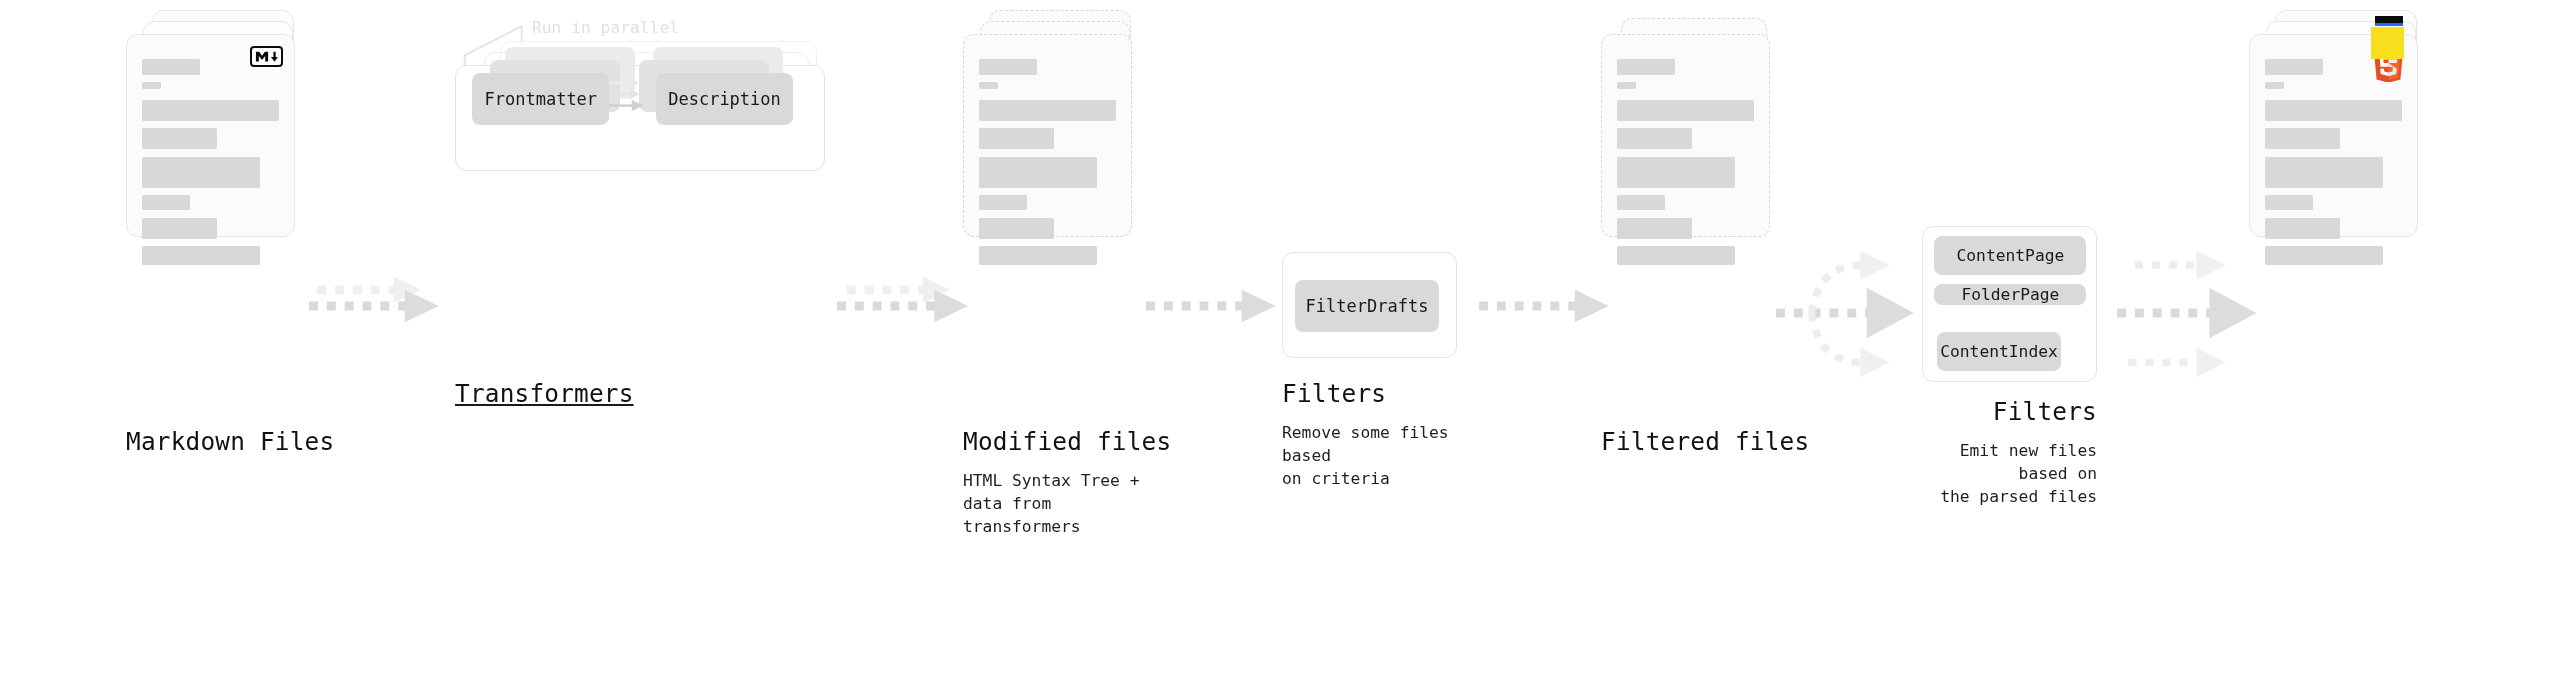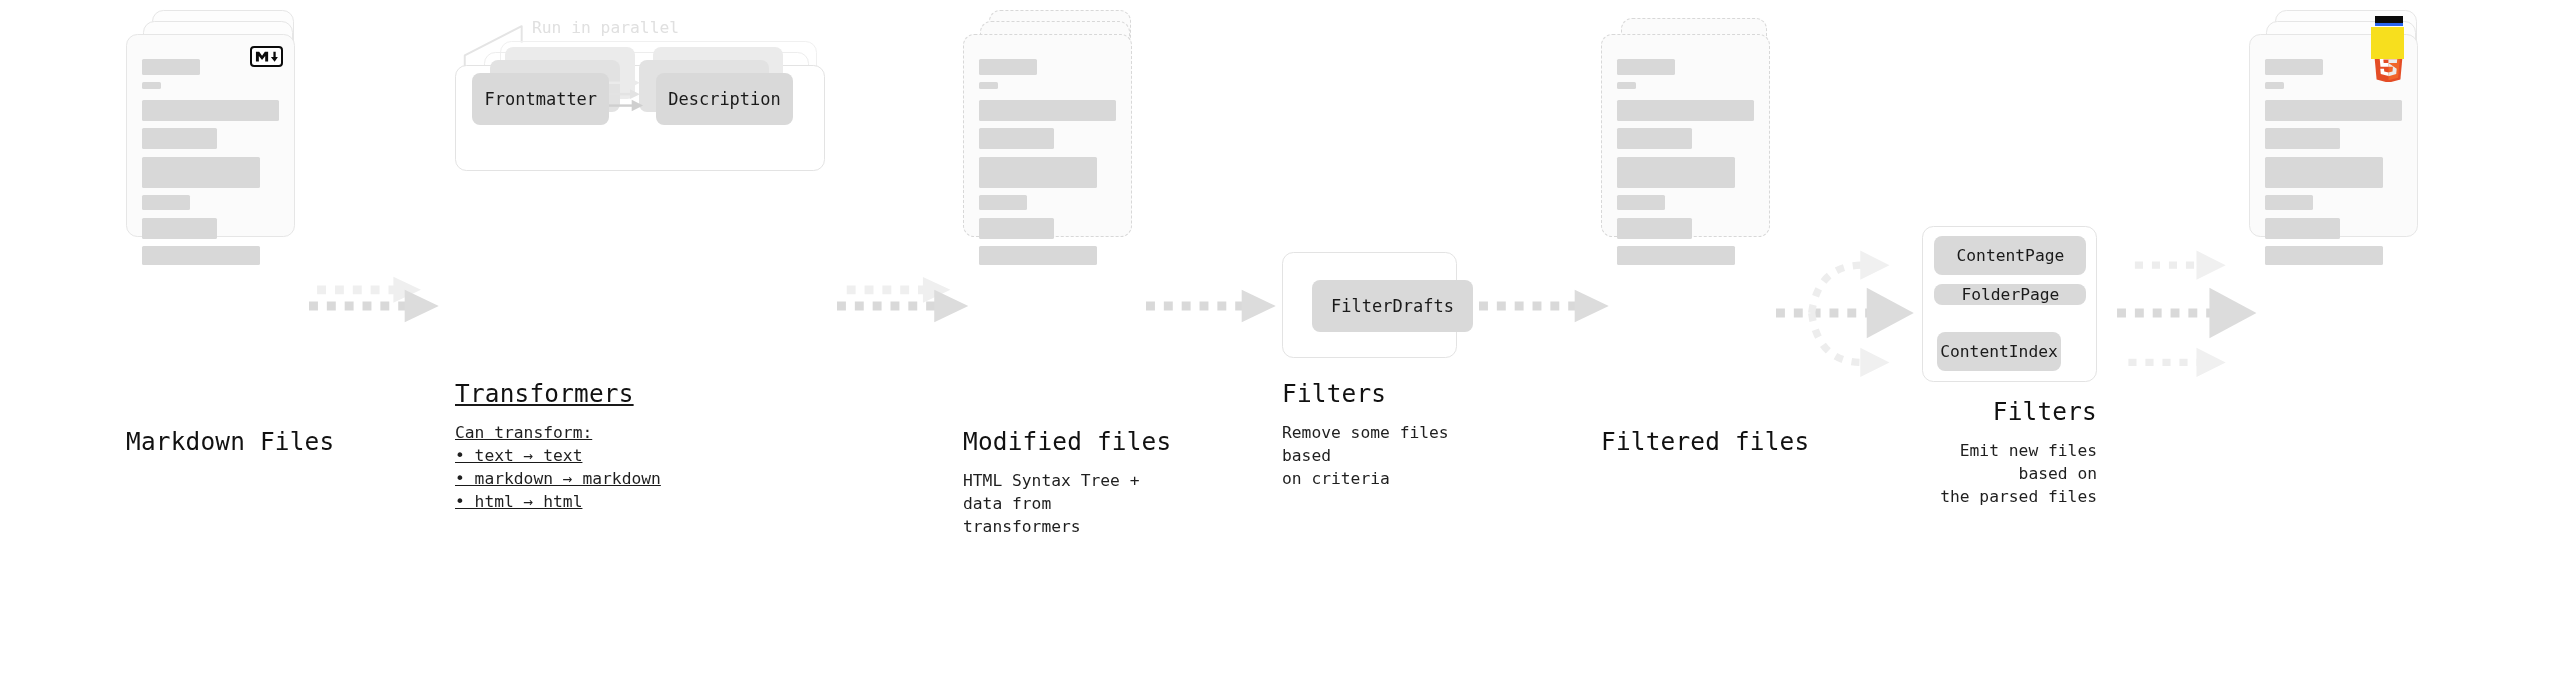--- a/index.html
+++ b/index.html
@@ -216,24 +216,20 @@
           <line x1="2" y1="40" x2="36" y2="40" stroke="#cfcfcf" stroke-width="3"></line>
           <polygon points="34,33 48,40 34,47" fill="#cfcfcf"></polygon>
         </svg>
 
         <div class="chip" style="left:16.3px; top:6.5px; width:137px; height:52px;">Frontmatter</div>
         <div class="chip" style="left:200px; top:6.5px; width:137px; height:52px;">Description</div>
       </div>
     </div>
     <div style="position:absolute; left:0px; top:379px;text-decoration:underline;">
       <div class="caption-title">Transformers</div>
-      <div class="caption-sub">Can transform:
-• text → text
-• markdown → markdown
-• html → html</div>
     </div>
   </div>
 
   <svg class="overlay" style="left:837px; top:272px;" width="154" height="73" viewBox="0 0 190 90">
     <g>
       <line x1="12" y1="22" x2="110" y2="22" stroke="#efefef" stroke-width="11" stroke-dasharray="11 11"></line>
       <polygon points="106,6 140,22 106,38" fill="#efefef"></polygon>
       <line x1="0" y1="42" x2="124" y2="42" stroke="#d9d9d9" stroke-width="11" stroke-dasharray="11 11"></line>
       <polygon points="120,22 162,42 120,62" fill="#dcdcdc"></polygon>
     </g>
@@ -266,21 +262,21 @@
   </div>
 
   <svg class="overlay" style="left:1146px; top:288px;" width="146" height="49" viewBox="0 0 180 60">
     <line x1="0" y1="22" x2="122" y2="22" stroke="#d9d9d9" stroke-width="11" stroke-dasharray="11 11"></line>
     <polygon points="118,2 160,22 118,42" fill="#dcdcdc"></polygon>
   </svg>
 
   <div class="stage" style="left:1282px; top:0;">
     <div class="graphic" style="width:175px; height:163px;">
       <div class="groupbox" style="left:0px; top:252px; width:175px; height:106px;">
-        <div class="chip" style="left:29px; top:27px; width:161px; height:52px;">FilterDrafts</div>
+        <div class="chip" style="left:12px; top:27px; width:144px; height:52px;">FilterDrafts</div>
       </div>
     </div>
     <div style="position:absolute; left:0px; top:379px;">
       <div class="caption-title">Filters</div>
       <div class="caption-sub">Remove some files based
 on criteria</div>
     </div>
   </div>
 
   <svg class="overlay" style="left:1479px; top:288px;" width="146" height="49" viewBox="0 0 180 60">

